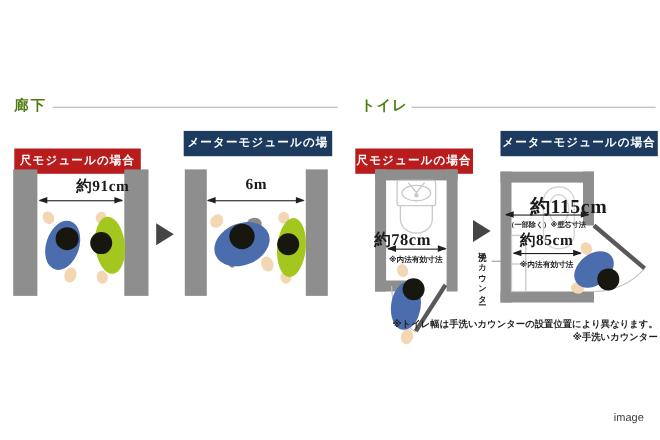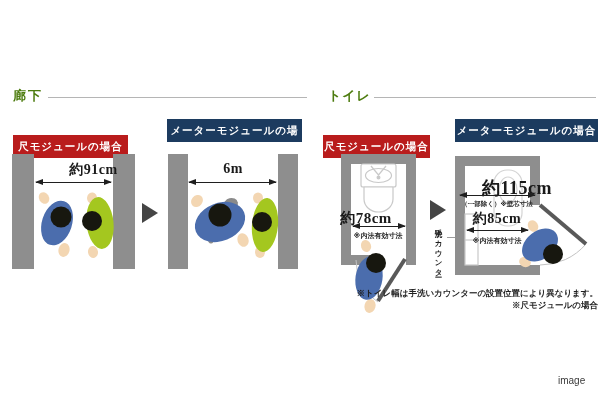--- a/index.html
+++ b/index.html
@@ -150,18 +150,18 @@
 </svg>
 
 <div class="abs dim serif" style="left:476px;top:176px;width:82px;font-size:18px;">約115cm</div>
 <div class="dim-arrow" style="left:460px;top:195px;width:75px;"></div>
 <div class="abs small-note gothic" style="left:448px;top:200px;width:98px;font-size:6.5px;">（一部除く）※壁芯寸法</div>
 
 <div class="abs dim serif" style="left:440px;top:210px;width:82px;margin-left:16px;">約85cm</div>
 <div class="dim-arrow" style="left:467px;top:230px;width:61px;"></div>
 <div class="abs small-note gothic" style="left:456px;top:236px;width:82px;font-size:7px;">※内法有効寸法</div>
 
-<div class="abs notes gothic" style="left:340px;top:288px;width:258px;font-family:Liberation Mono, monospace;">
+<div class="abs notes gothic" style="left:340px;top:288px;width:258px;">
   <div>※トイレ幅は手洗いカウンターの設置位置により異なります。</div>
-  <div>※尺モジュールの場合</div>
+  <div>※手洗いカウンター</div>
 </div>
 
 <div class="abs caption gothic" style="left:558px;top:375px;">image</div>
 
 </body></html>

